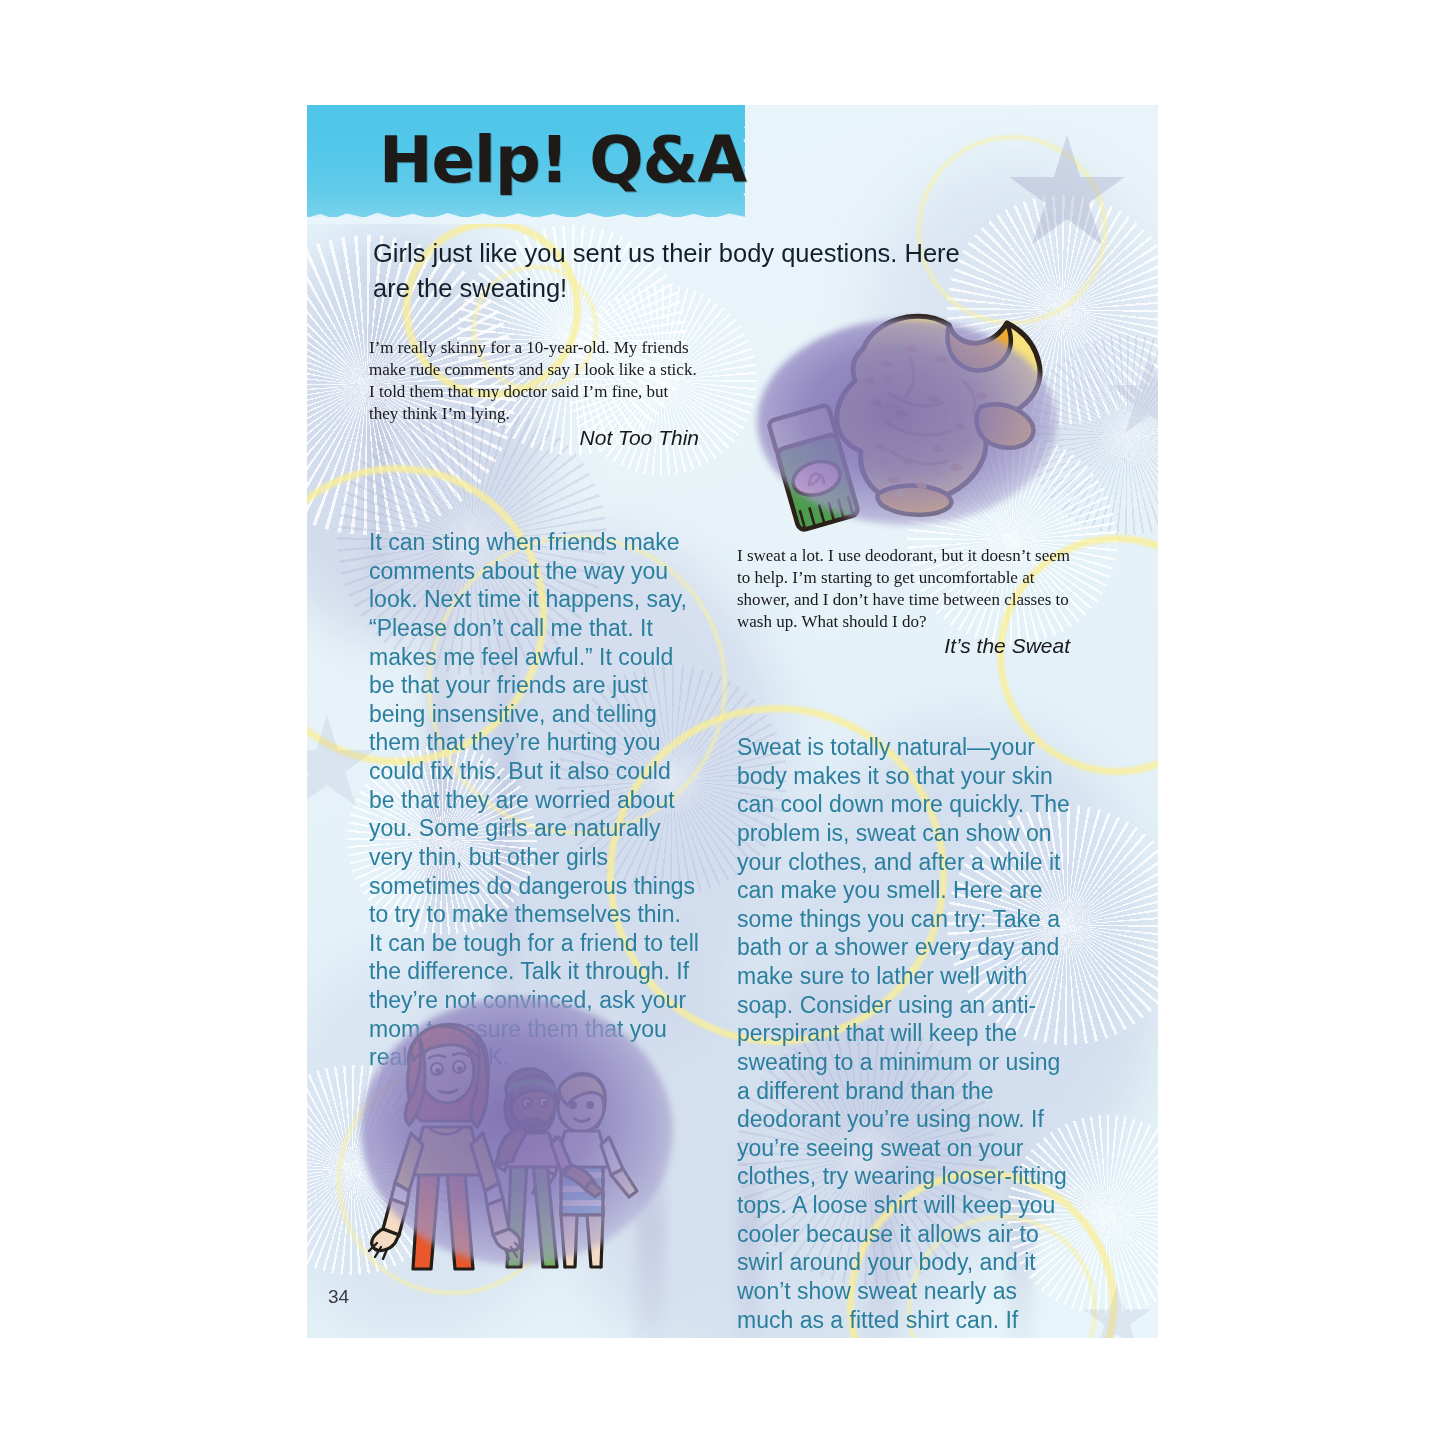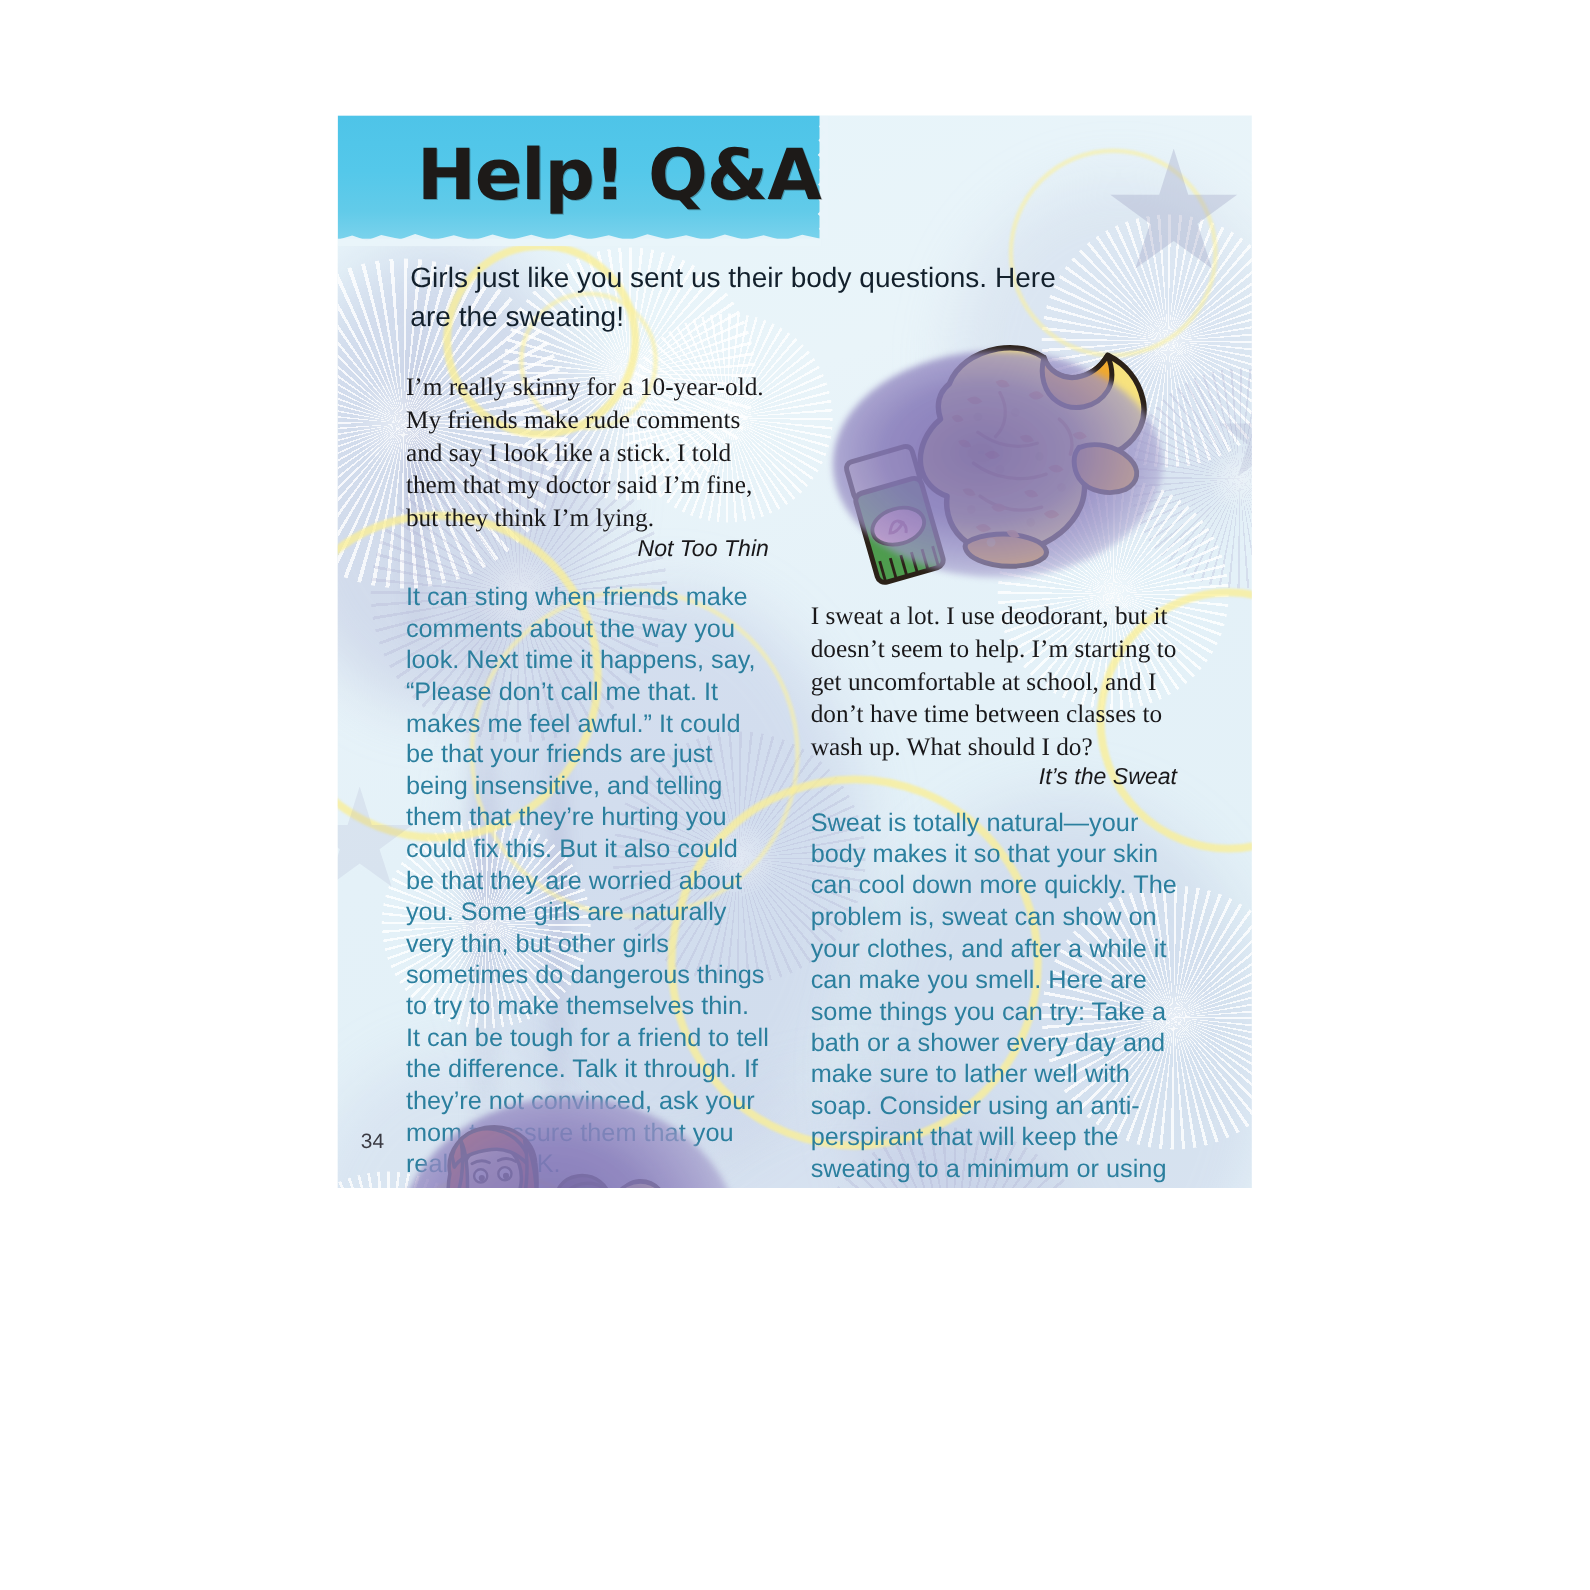--- a/index.html
+++ b/index.html
@@ -13,23 +13,24 @@
     font-family: "Liberation Sans", sans-serif;
     overflow: hidden;
   }
 
   
   #page {
     position: absolute;
     left: 307px;
     top: 105px;
     width: 831px;
-    height: 975px;
+    height: 1233px;
     overflow: hidden;
     background: linear-gradient(160deg, #e6f4fa 0%, #e9f4f9 30%, #e4f1f8 55%, #e3f1f7 80%, #e8f5fa 100%);
+    padding-left: 20px;
   }
 
   
   .wash {
     position: absolute;
     border-radius: 50%;
     filter: blur(26px);
     pointer-events: none;
   }
 
@@ -144,21 +145,21 @@
 
   .col {
     position: absolute;
     width: 330px;
   }
   #col-left  { left: 62px; }
   #col-right { left: 430px; }
 
   .q-text {
     font-family: "Liberation Serif", serif;
-    font-size: 23px;
+    font-size: 17px;
     line-height: 1.295;
     color: #19181a;
   }
   .signature {
     font-family: "Liberation Sans", sans-serif;
     font-style: italic;
     font-size: 21px;
     color: #19181a;
     margin-top: 1px;
     text-align: right;
@@ -259,21 +260,21 @@
   <div class="col" id="col-left" style="top:232px;">
     <div class="q-text">I’m really skinny for a 10-year-old. My friends make rude comments and say I look like a stick. I told them that my doctor said I’m fine, but they think I’m lying.</div>
     <div class="signature">Not Too Thin</div>
   </div>
 
   <div class="col" id="col-left-answer" style="left:62px; top:423px; width:331px;">
     <div class="a-text">It can sting when friends make comments about the way you look. Next time it happens, say, “Please don’t call me that. It makes me feel awful.” It could be that your friends are just being insensitive, and telling them that they’re hurting you could fix this. But it also could be that they are worried about you. Some girls are naturally very thin, but other girls sometimes do dangerous things to try to make themselves thin. It can be tough for a friend to tell the difference. Talk it through. If they’re not convinced, ask your mom to assure them that you really are OK.</div>
   </div>
 
   <div class="col" id="col-right" style="top:440px; width:333px;">
-    <div class="q-text">I sweat a lot. I use deodorant, but it doesn’t seem to help. I’m starting to get uncomfortable at school, and I don’t have time between classes to wash up. What should I do?</div>
+    <div class="q-text">I sweat a lot. I use deodorant, but it doesn’t seem to help. I’m starting to get uncomfortable at shower, and I don’t have time between classes to wash up. What should I do?</div>
     <div class="signature">It’s the Sweat</div>
   </div>
 
   <div class="col" id="col-right-answer" style="left:430px; top:628px; width:333px;">
     <div class="a-text">Sweat is totally natural—your body makes it so that your skin can cool down more quickly. The problem is, sweat can show on your clothes, and after a while it can make you smell. Here are some things you can try: Take a bath or a shower every day and make sure to lather well with soap. Consider using an anti-perspirant that will keep the sweating to a minimum or using a different brand than the deodorant you’re using now. If you’re seeing sweat on your clothes, try wearing looser-fitting tops. A loose shirt will keep you cooler because it allows air to swirl around your body, and it won’t show sweat nearly as much as a fitted shirt can. If none of these ideas work, talk to your doctor.</div>
   </div>
 
   <div class="illo" id="illo-shirt" style="left:432px; top:192px; width:336px; height:250px;">
     <div class="blob" style="left:18px; top:22px; width:300px; height:206px;"></div>
     <svg width="336" height="250" viewBox="0 0 336 250">

